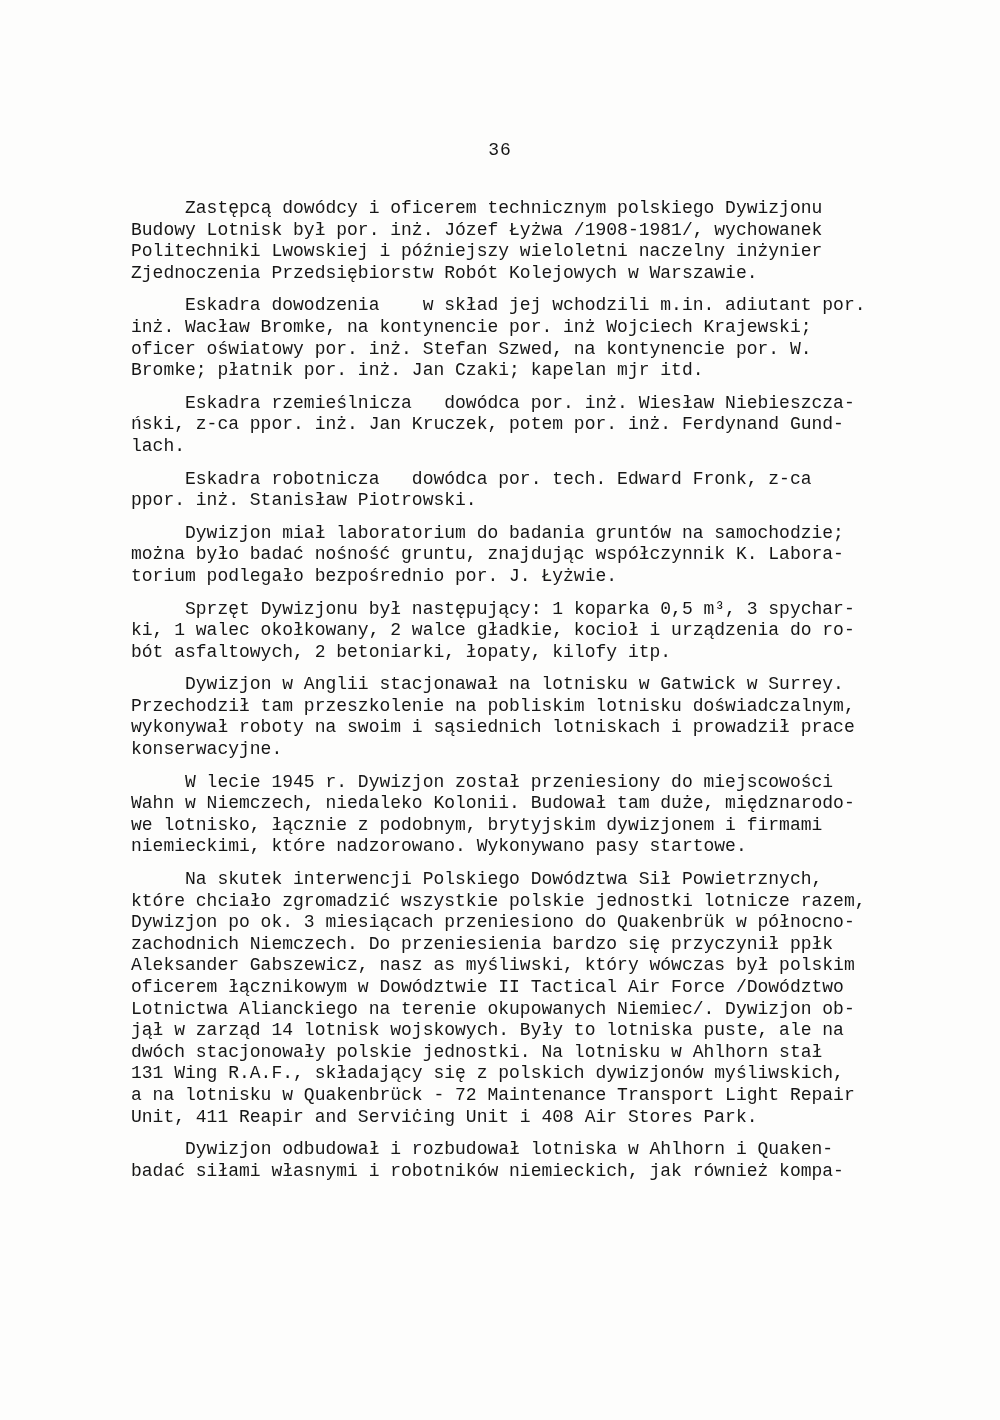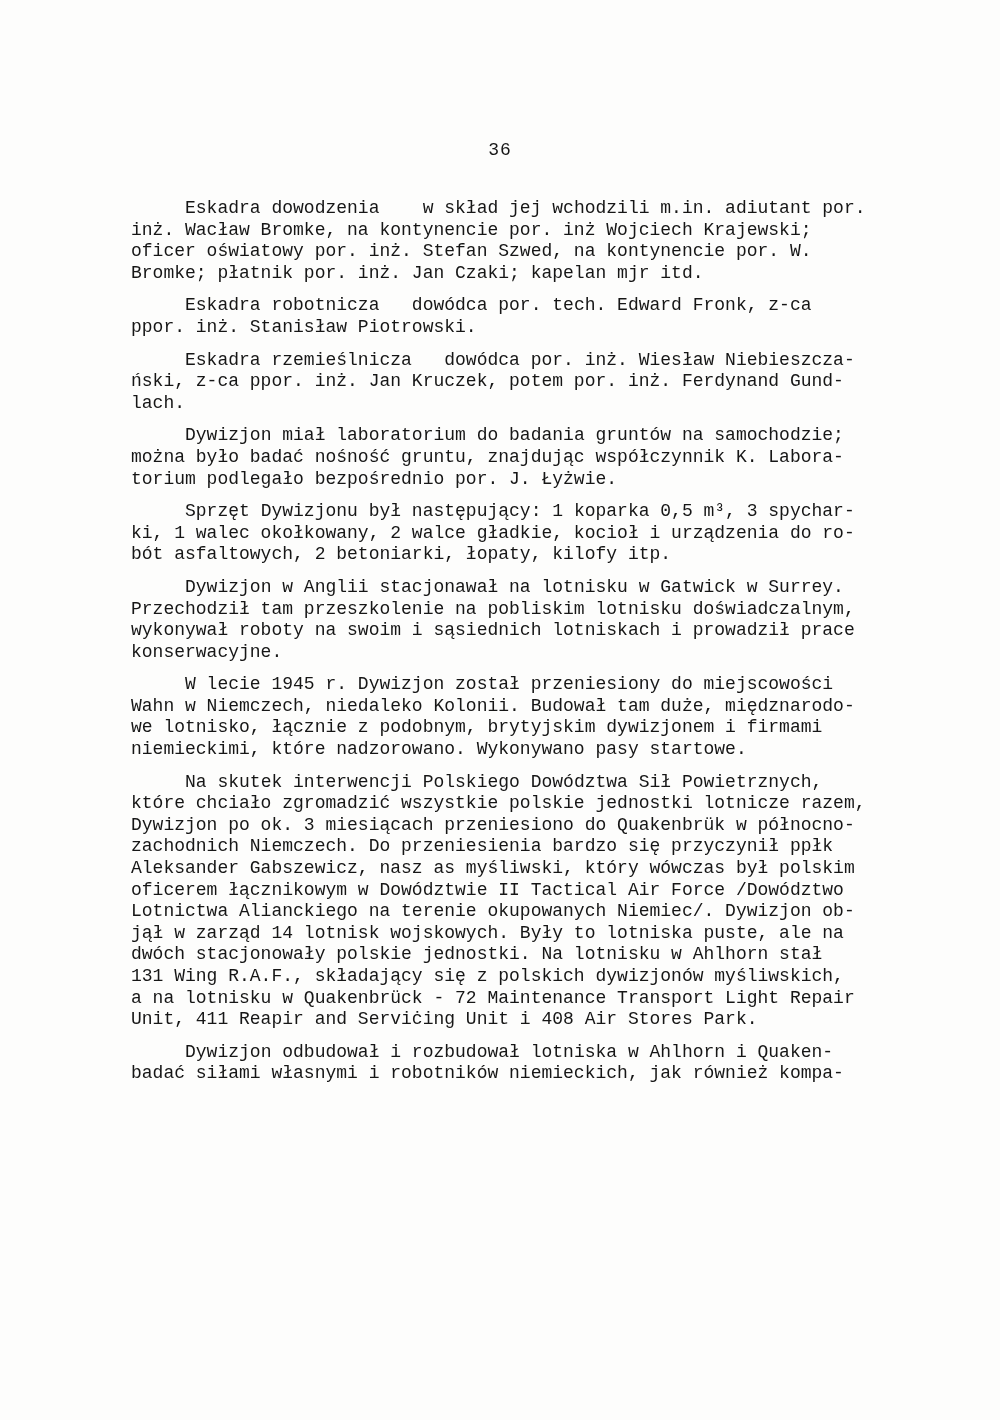--- a/index.html
+++ b/index.html
@@ -37,29 +37,33 @@
     margin: 0 0 11px 0;
     white-space: pre-wrap;
   }
 </style>
 </head>
 <body>
 
 <div class="page">
   <div class="page-number">36</div>
   <div class="text-block">
+    <p class="para">     Zastępcą dowódcy i oficerem technicznym polskiego Dywizjonu
+Budowy Lotnisk był por. inż. Józef Łyżwa /1908-1981/, wychowanek
+Politechniki Lwowskiej i późniejszy wieloletni naczelny inżynier
+Zjednoczenia Przedsiębiorstw Robót Kolejowych w Warszawie.</p>
     <p class="para">     Eskadra dowodzenia    w skład jej wchodzili m.in. adiutant por.
 inż. Wacław Bromke, na kontynencie por. inż Wojciech Krajewski;
 oficer oświatowy por. inż. Stefan Szwed, na kontynencie por. W.
 Bromke; płatnik por. inż. Jan Czaki; kapelan mjr itd.</p>
-    <p class="para">     Eskadra robotnicza   dowódca por. tech. Edward Fronk, z-ca
-ppor. inż. Stanisław Piotrowski.</p>
     <p class="para">     Eskadra rzemieślnicza   dowódca por. inż. Wiesław Niebieszcza-
 ński, z-ca ppor. inż. Jan Kruczek, potem por. inż. Ferdynand Gund-
 lach.</p>
+    <p class="para">     Eskadra robotnicza   dowódca por. tech. Edward Fronk, z-ca
+ppor. inż. Stanisław Piotrowski.</p>
     <p class="para">     Dywizjon miał laboratorium do badania gruntów na samochodzie;
 można było badać nośność gruntu, znajdując współczynnik K. Labora-
 torium podlegało bezpośrednio por. J. Łyżwie.</p>
     <p class="para">     Sprzęt Dywizjonu był następujący: 1 koparka 0,5 m³, 3 spychar-
 ki, 1 walec okołkowany, 2 walce gładkie, kocioł i urządzenia do ro-
 bót asfaltowych, 2 betoniarki, łopaty, kilofy itp.</p>
     <p class="para">     Dywizjon w Anglii stacjonawał na lotnisku w Gatwick w Surrey.
 Przechodził tam przeszkolenie na pobliskim lotnisku doświadczalnym,
 wykonywał roboty na swoim i sąsiednich lotniskach i prowadził prace
 konserwacyjne.</p>

